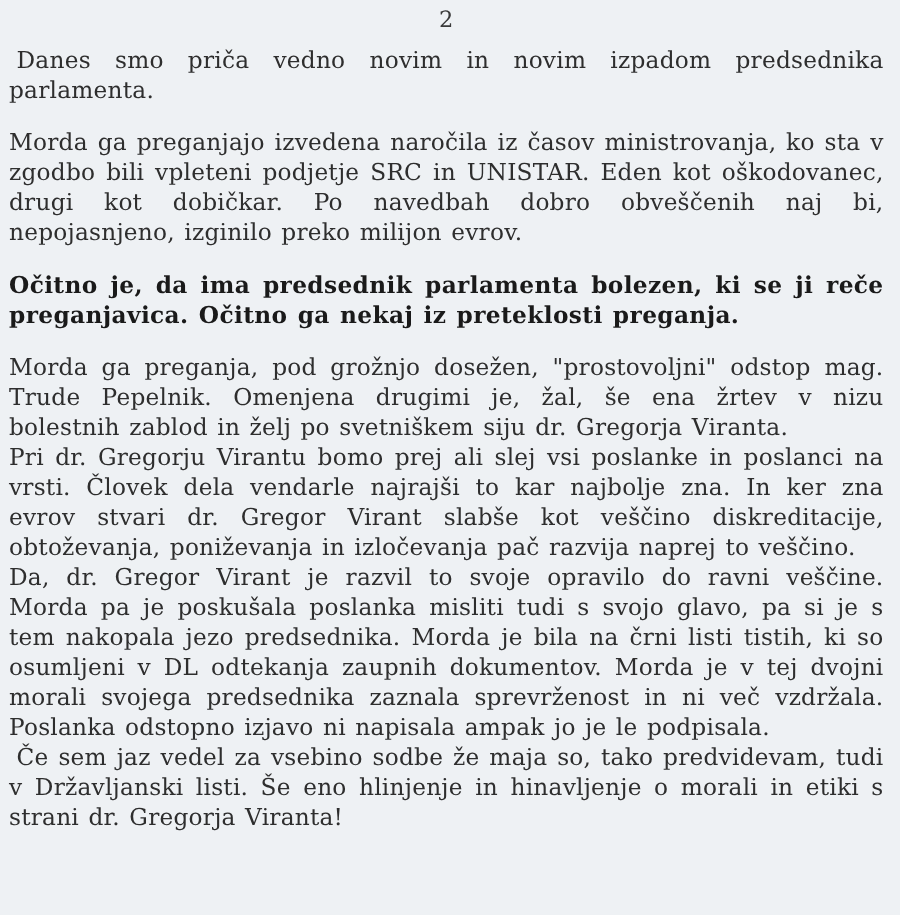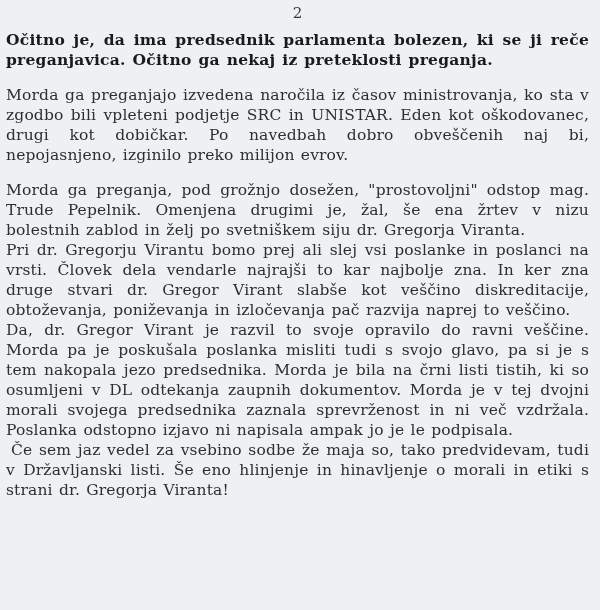--- a/index.html
+++ b/index.html
@@ -43,26 +43,27 @@
     color: #1a1a1a;
     letter-spacing: 0.25px;
   }
 </style>
 </head>
 <body>
 
 <div class="page">
   <div class="page-number">2</div>
 
+  <p class="para first-indent gap-after">Danes smo priča vedno novim in novim izpadom predsednika parlamenta.</p>
+
+  <p class="para gap-after">Morda ga preganjajo izvedena naročila iz časov ministrovanja, ko sta v zgodbo bili vpleteni podjetje SRC in UNISTAR. Eden kot oškodovanec, drugi kot dobičkar. Po navedbah dobro obveščenih naj bi, nepojasnjeno, izginilo preko milijon evrov.</p>
 
   <p class="para bold gap-after">Očitno je, da ima predsednik parlamenta bolezen, ki se ji reče preganjavica. Očitno ga nekaj iz preteklosti preganja.</p>
-
-  <p class="para gap-after">Morda ga preganjajo izvedena naročila iz časov ministrovanja, ko sta v zgodbo bili vpleteni podjetje SRC in UNISTAR. Eden kot oškodovanec, drugi kot dobičkar. Po navedbah dobro obveščenih naj bi, nepojasnjeno, izginilo preko milijon evrov.</p>
 
   <p class="para">Morda ga preganja, pod grožnjo dosežen, "prostovoljni" odstop mag. Trude Pepelnik. Omenjena drugimi je, žal, še ena žrtev v nizu bolestnih zablod in želj po svetniškem siju dr. Gregorja Viranta.</p>
 
 
-  <p class="para">Pri dr. Gregorju Virantu bomo prej ali slej vsi poslanke in poslanci na vrsti. Človek dela vendarle najrajši to kar najbolje zna. In ker zna druge stvari dr. Gregor Virant slabše kot veščino diskreditacije, obtoževanja, poniževanja in izločevanja pač razvija naprej to veščino.</p>
+  <p class="para">Pri dr. Gregorju Virantu bomo prej ali slej vsi poslanke in poslanci na vrsti. Človek dela vendarle najrajši to kar najbolje zna. In ker zna evrov stvari dr. Gregor Virant slabše kot veščino diskreditacije, obtoževanja, poniževanja in izločevanja pač razvija naprej to veščino.</p>
 
   <p class="para">Da, dr. Gregor Virant je razvil to svoje opravilo do ravni veščine. Morda pa je poskušala poslanka misliti tudi s svojo glavo, pa si je s tem nakopala jezo predsednika. Morda je bila na črni listi tistih, ki so osumljeni v DL odtekanja zaupnih dokumentov. Morda je v tej dvojni morali svojega predsednika zaznala sprevrženost in ni več vzdržala. Poslanka odstopno izjavo ni napisala ampak jo je le podpisala.</p>
 
   <p class="para first-indent">Če sem jaz vedel za vsebino sodbe že maja so, tako predvidevam, tudi v Državljanski listi. Še eno hlinjenje in hinavljenje o morali in etiki s strani dr. Gregorja Viranta!</p>
 </div>
 
 </body></html>

